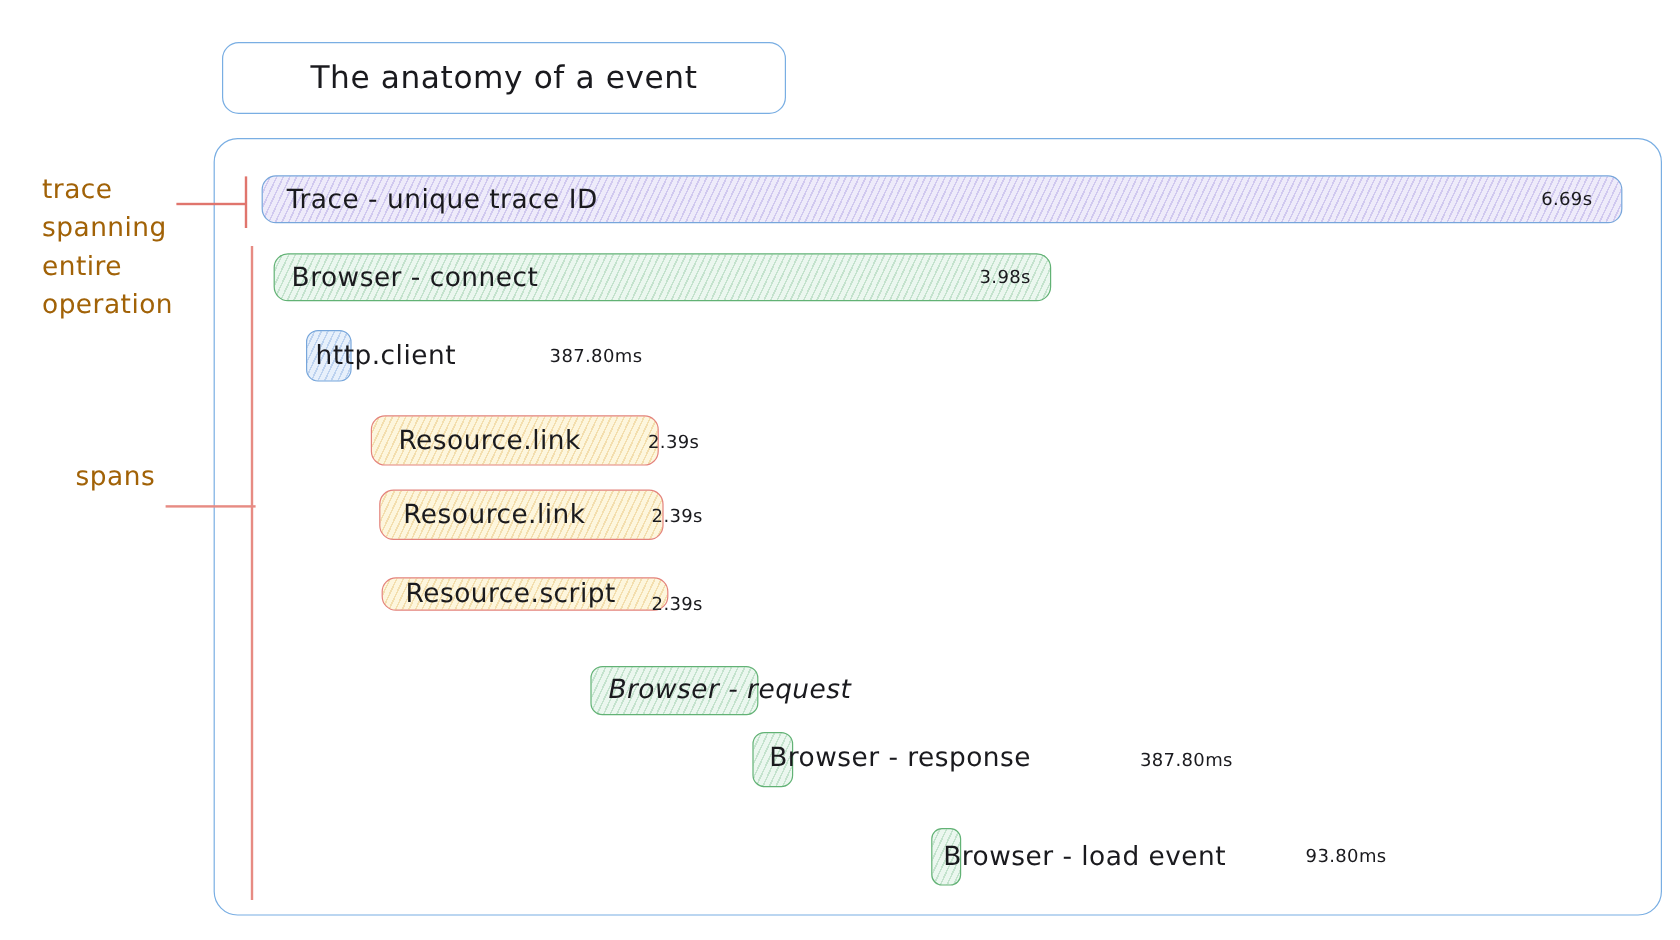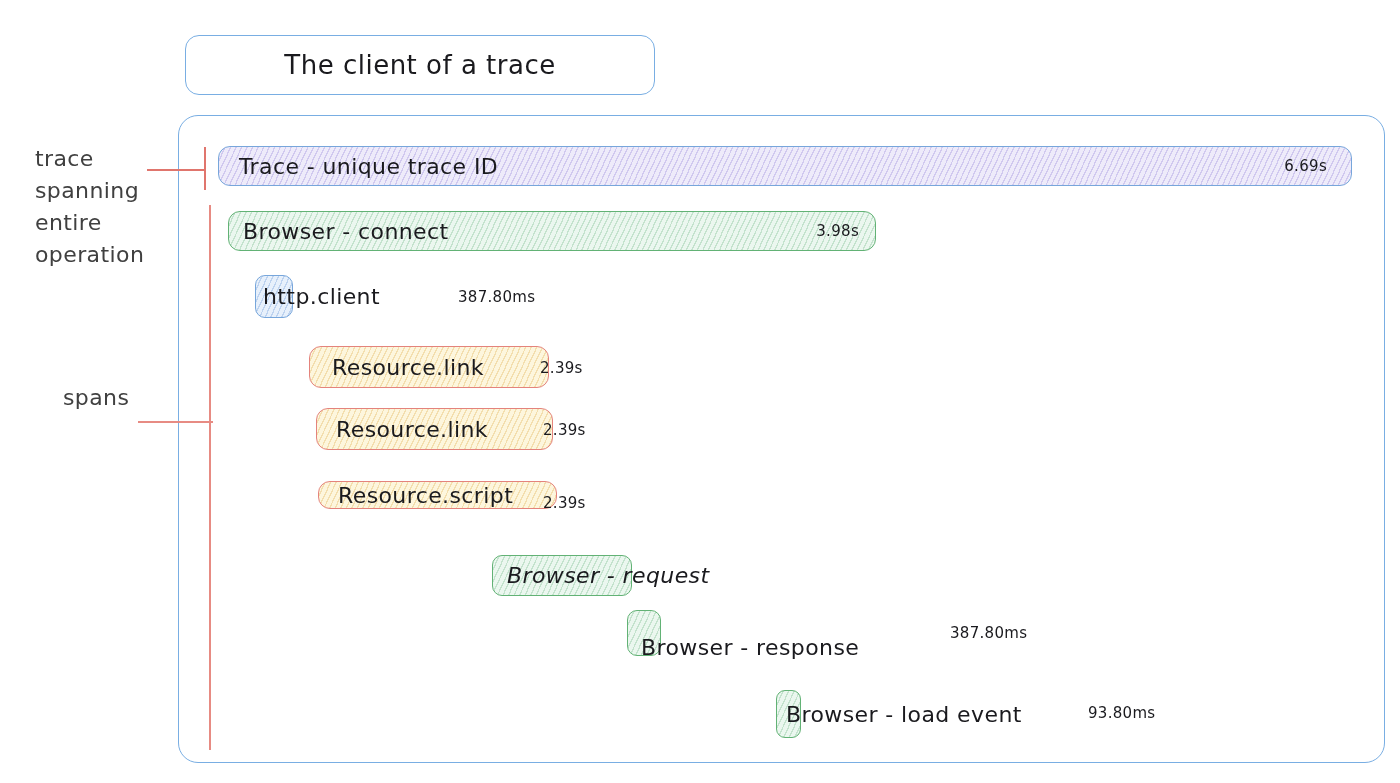--- a/index.html
+++ b/index.html
@@ -38,32 +38,32 @@
   }
   .title-box{
     position:absolute;left:185px;top:35px;width:468px;height:58px;
     border:1.6px solid #79aee3;border-radius:14px;
     display:flex;align-items:center;justify-content:center;
     font-size:26px;letter-spacing:.5px;
   }
   
   .note{
     position:absolute;font-size:22px;line-height:32px;letter-spacing:.4px;
-    color:#404040;
+    color:#a16207;
   }
   .redline{position:absolute;background:#e0756d;z-index:2;}
   .redline.light{background:#e78b83;}
 </style>
 </head>
 <body>
 
 <div class="canvas">
 
   <div class="title-box">
-    <span>The client of a trace</span>
+    <span>The anatomy of a event</span>
   </div>
 
   <div class="outer"></div>
 
   <div class="box hatch fill-purple" style="left:218px;top:146px;width:1134px;height:40px;padding:0 24px 0 20px;text-align:center;">
     <span class="lbl">Trace - unique trace ID</span>
     <span class="dur">6.69s</span>
   </div>
 
   <div class="box hatch fill-green" style="left:228px;top:211px;width:648px;height:40px;padding:0 16px 0 14px;">
@@ -87,21 +87,21 @@
 
   <div class="box hatch fill-yellow" style="left:286px;top:481px;width:239px;height:28px;padding-left:19px;">
     <span class="lbl">Resource.script</span>
   </div>
   <div class="free-dur" style="left:543px;top:493px;">2.39s</div>
 
   <div class="box hatch fill-green" style="left:492px;top:555px;width:140px;height:41px;border-radius:10px;"></div>
   <div class="free-label" style="left:507px;top:555px;height:41px;font-style:italic;">Browser - request</div>
 
   <div class="box hatch fill-green" style="left:627px;top:610px;width:34px;height:46px;border-radius:10px;"></div>
-  <div class="free-label" style="left:641px;top:624px;height:46px;">Browser - response</div>
+  <div class="free-label" style="left:641px;top:608px;height:46px;">Browser - response</div>
   <div class="free-dur" style="left:950px;top:623px;">387.80ms</div>
 
   <div class="box hatch fill-green" style="left:776px;top:690px;width:25px;height:48px;border-radius:9px;"></div>
   <div class="free-label" style="left:786px;top:690px;height:48px;">Browser - load event</div>
   <div class="free-dur" style="left:1088px;top:703px;">93.80ms</div>
 
   <div class="note" style="left:35px;top:143px;">
     <div>trace</div>
     <div>spanning</div>
     <div>entire</div>

